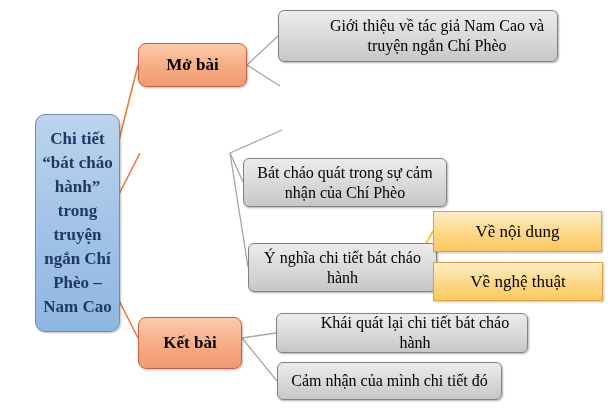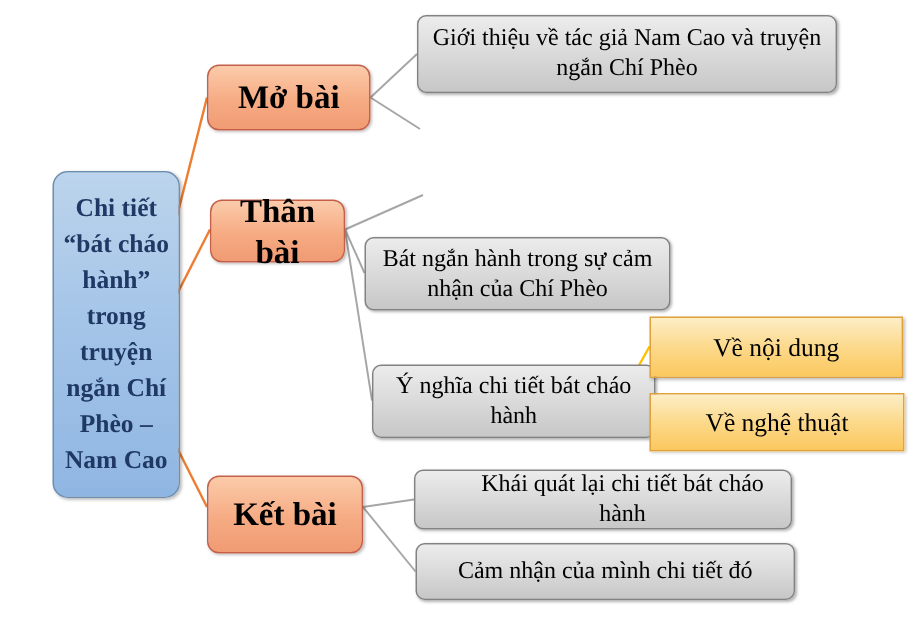--- a/index.html
+++ b/index.html
@@ -28,21 +28,21 @@
     font-weight:bold;
     font-size:17px;
     line-height:1.42;
     box-shadow:1px 1px 2px rgba(0,0,0,.25);
   }
   .node-branch{
     background:linear-gradient(180deg,#fbcbaa 0%,#f6ab83 55%,#f09b73 100%);
     border:1.5px solid #c4604a;
     border-radius:8px;
     font-weight:bold;
-    font-size:22px;
+    font-size:17px;
     box-shadow:1px 1px 2px rgba(0,0,0,.25);
   }
   .node-child{
     background:linear-gradient(180deg,#ececec 0%,#dadada 50%,#c7c7c7 100%);
     border:1px solid #828282;
     border-radius:6px;
     font-size:16px;
     box-shadow:1px 1px 2px rgba(0,0,0,.3);
   }
   .node-leaf{
@@ -72,25 +72,24 @@
     <line x1="242" y1="338" x2="276" y2="333" stroke-width="1.3" stroke="#A6A6A6"></line>
     <line x1="242" y1="338" x2="277" y2="381" stroke-width="1.3" stroke="#A6A6A6"></line>
 
     <line x1="413" y1="267" x2="433" y2="231" stroke-width="1.6" stroke="#FFC000"></line>
     <line x1="413" y1="267" x2="433" y2="281" stroke-width="1.6" stroke="#FFC000"></line>
   </svg>
 
   <div class="node node-root" style="left:7px;top:114px;width:85px;height:218px;margin-left:28px;">Chi tiết “bát cháo hành” trong truyện ngắn Chí Phèo – Nam Cao</div>
 
   <div class="node node-branch" style="left:138px;top:43px;width:109px;height:44px;">Mở bài</div>
-  <div class="node node-child" style="left:278px;top:10px;width:280px;height:52px;">Giới thiệu về tác giả Nam Cao và truyện ngắn Chí Phèo</div>
+  <div class="node node-child" style="left:278px;top:10px;width:280px;height:52px;padding-left:41px;">Giới thiệu về tác giả Nam Cao và truyện ngắn Chí Phèo</div>
 
-  <div class="node node-branch" style="left:140px;top:133px;width:90px;height:42px;">Thân bài</div>
-  <div class="node node-child" style="left:243px;top:158px;width:204px;height:49px;">Bát ngắn hành trong sự cảm nhận của Chí Phèo</div>
+  <div class="node node-child" style="left:243px;top:158px;width:204px;height:49px;">Bát cháo quát trong sự cảm nhận của Chí Phèo</div>
   <div class="node node-child" style="left:248px;top:243px;width:189px;height:49px;">Ý nghĩa chi tiết bát cháo hành</div>
   <div class="node node-leaf" style="left:433px;top:211px;width:169px;height:41px;">Về nội dung</div>
   <div class="node node-leaf" style="left:433px;top:262px;width:170px;height:39px;text-align:center;">Về nghệ thuật</div>
 
   <div class="node node-branch" style="left:138px;top:317px;width:104px;height:52px;">Kết bài</div>
   <div class="node node-child" style="left:276px;top:313px;width:252px;height:40px;padding-left:29px;">Khái quát lại chi tiết bát cháo hành</div>
-  <div class="node node-child" style="left:277px;top:362px;width:253px;height:38px;">Cảm nhận của mình chi tiết đó</div>
+  <div class="node node-child" style="left:277px;top:362px;width:225px;height:38px;">Cảm nhận của mình chi tiết đó</div>
 
 </div>
 
 </body></html>

